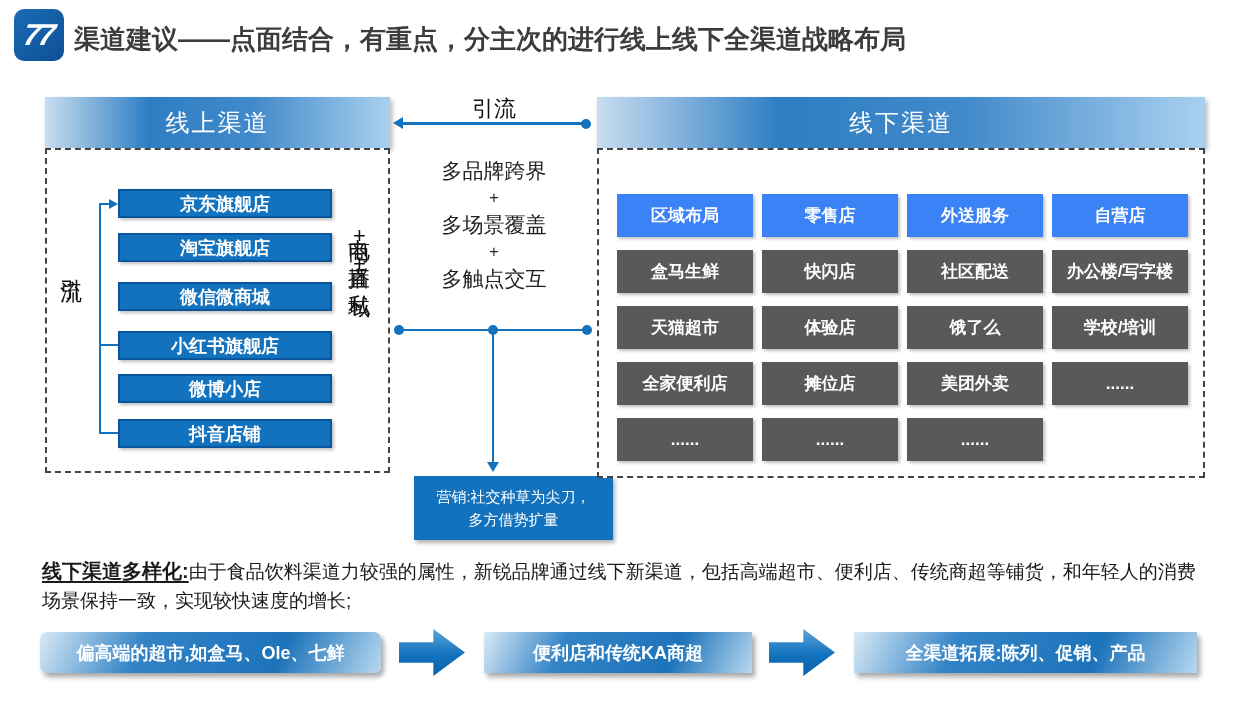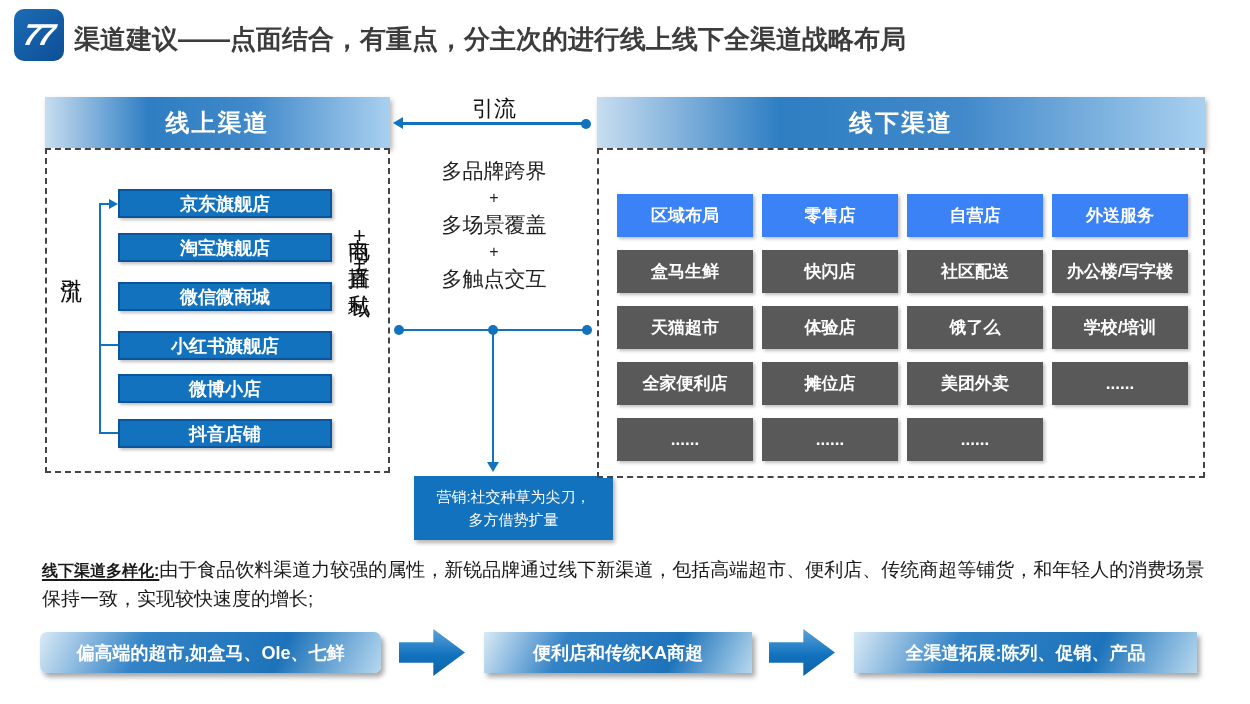--- a/index.html
+++ b/index.html
@@ -10,21 +10,21 @@
   
   .logo { position:absolute; left:14px; top:9px; width:50px; height:52px; border-radius:10px;
           background:linear-gradient(135deg,#1b6cb5,#0d4f96); display:flex; align-items:center; justify-content:center; }
   .logo .glyph { color:#fff; font-weight:bold; font-style:italic; font-size:30px; letter-spacing:-2px; transform:skewX(-8deg); }
   .slide-title { position:absolute; left:74px; top:22px; font-size:26px; font-weight:bold; color:#3c3c3c; white-space:nowrap; }
 
   
   .panel-hd { position:absolute; height:51px; display:flex; align-items:center; justify-content:center;
               background:linear-gradient(90deg,#c8ddf0 0%,#2e7ec3 30%,#4189ca 60%,#a9d0ef 100%);
               box-shadow:2px 3px 5px rgba(0,0,0,.3); }
-  .panel-hd span { color:#fff; font-weight:bold; font-size:24px; letter-spacing:2px; }
+  .panel-hd span { color:#fff; font-weight:normal; font-size:24px; letter-spacing:2px; }
   .dashed-box { position:absolute; border:2px dashed #444; background:#fff; }
 
   
   .chan-item { position:absolute; left:118px; width:214px; height:29px; background:#1272BE; border:2px solid #0b559c;
                color:#fff; font-weight:bold; font-size:18px; display:flex; align-items:center; justify-content:center;
                box-shadow:2px 2px 3px rgba(0,0,0,.25); }
   .vtext { position:absolute; writing-mode:vertical-rl; text-orientation:upright; color:#111; font-weight:500; }
 
   
   .line { position:absolute; background:#1272BE; }
@@ -46,21 +46,21 @@
   .otable { position:absolute; left:617px; top:194px; width:571px; display:grid;
             grid-template-columns:repeat(4,1fr); grid-template-rows:repeat(5,43px); column-gap:9px; row-gap:13px; }
   .tc { display:flex; align-items:center; justify-content:center; color:#fff; font-weight:bold; font-size:17px;
         box-shadow:2px 2px 3px rgba(0,0,0,.25); }
   .tc.hd { background:#3b82f6; }
   .tc.gy { background:#595959; }
   .tc.rd { background:#C00000; }
 
   
   .summary { position:absolute; left:42px; top:556px; width:1172px; font-size:19px; color:#1a1a1a; line-height:1.5; }
-  .summary .lead { font-weight:bold; font-size:16px; text-decoration:underline; text-decoration-thickness:2px; text-underline-offset:3px; }
+  .summary .lead { font-weight:bold; font-size:20px; text-decoration:underline; text-decoration-thickness:2px; text-underline-offset:3px; }
 
   
   .flow-box { position:absolute; top:632px; height:41px; display:flex; align-items:center; justify-content:center;
               background:linear-gradient(115deg,#d9eaf6 0%,#3383c6 30%,#1d73ba 70%,#b7d8ef 100%);
               color:#fff; font-weight:bold; font-size:18px; box-shadow:3px 4px 5px rgba(0,0,0,.35); }
   .flow-arrow { position:absolute; top:629px; width:66px; height:47px;
                 background:linear-gradient(180deg,#5ea3d8 0%,#1272BE 55%,#0e62a8 100%);
                 clip-path:polygon(0% 28%, 52% 28%, 52% 0%, 100% 50%, 52% 100%, 52% 72%, 0% 72%); }
 </style>
 </head>
@@ -120,22 +120,22 @@
   </div>
 
   <div class="panel-hd" style="left:597px; top:97px; width:608px;">
     <span>线下渠道</span>
   </div>
   <div class="dashed-box" style="left:597px; top:148px; width:608px; height:330px;"></div>
 
   <div class="otable">
     <div class="tc hd">区域布局</div>
     <div class="tc hd">零售店</div>
+    <div class="tc hd">外送服务</div>
     <div class="tc hd">自营店</div>
-    <div class="tc hd">外送服务</div>
 
     <div class="tc gy">盒马生鲜</div>
     <div class="tc gy">快闪店</div>
     <div class="tc gy">社区配送</div>
 
     <div class="tc gy">办公楼/写字楼</div>
     <div class="tc gy">天猫超市</div>
     <div class="tc gy">体验店</div>
     <div class="tc gy">饿了么</div>
 

